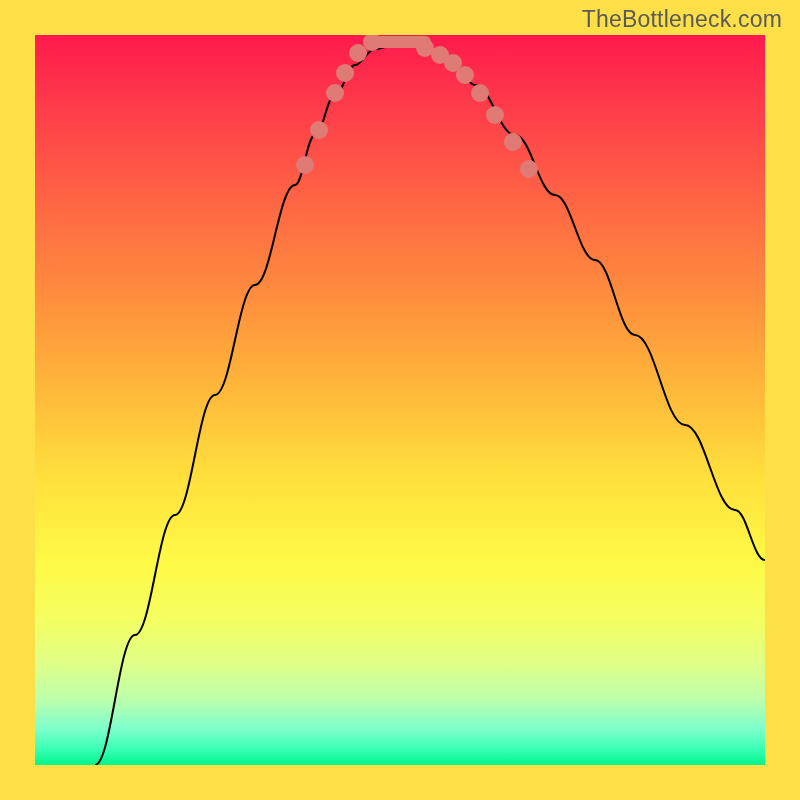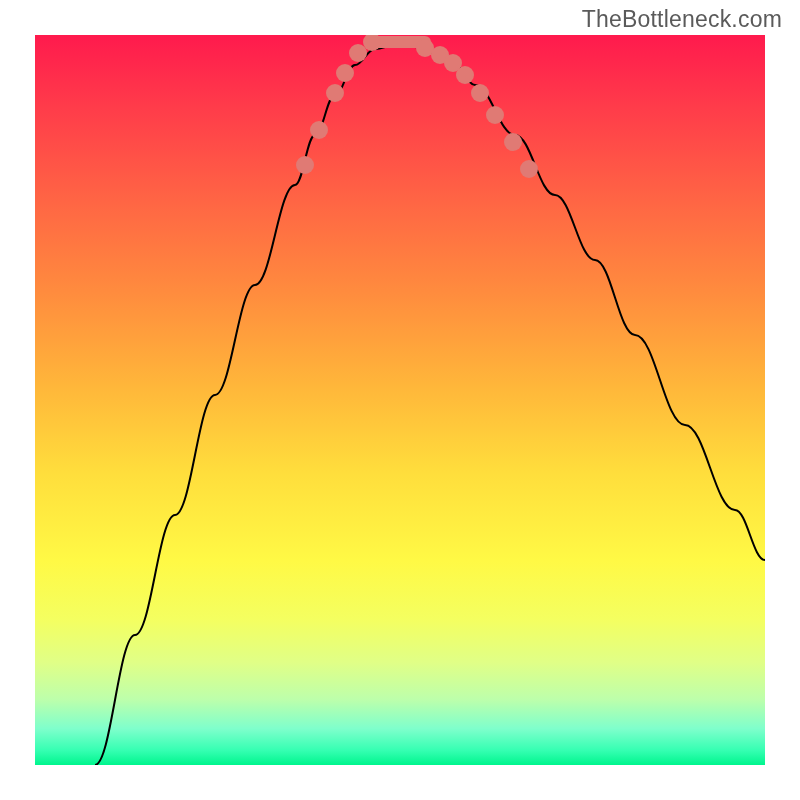--- a/index.html
+++ b/index.html
@@ -7,21 +7,21 @@
     padding: 0;
     width: 800px;
     height: 800px;
     overflow: hidden;
     background: #000;
     font-family: Arial, Helvetica, sans-serif;
   }
   .frame {
     position: absolute;
     inset: 0;
-    background: #ffffff;
+    background: #fde047;
     text-decoration: underline;
   }
   .plot {
     position: absolute;
     left: 35px;
     top: 35px;
     width: 730px;
     height: 730px;
     overflow: hidden;
   }

